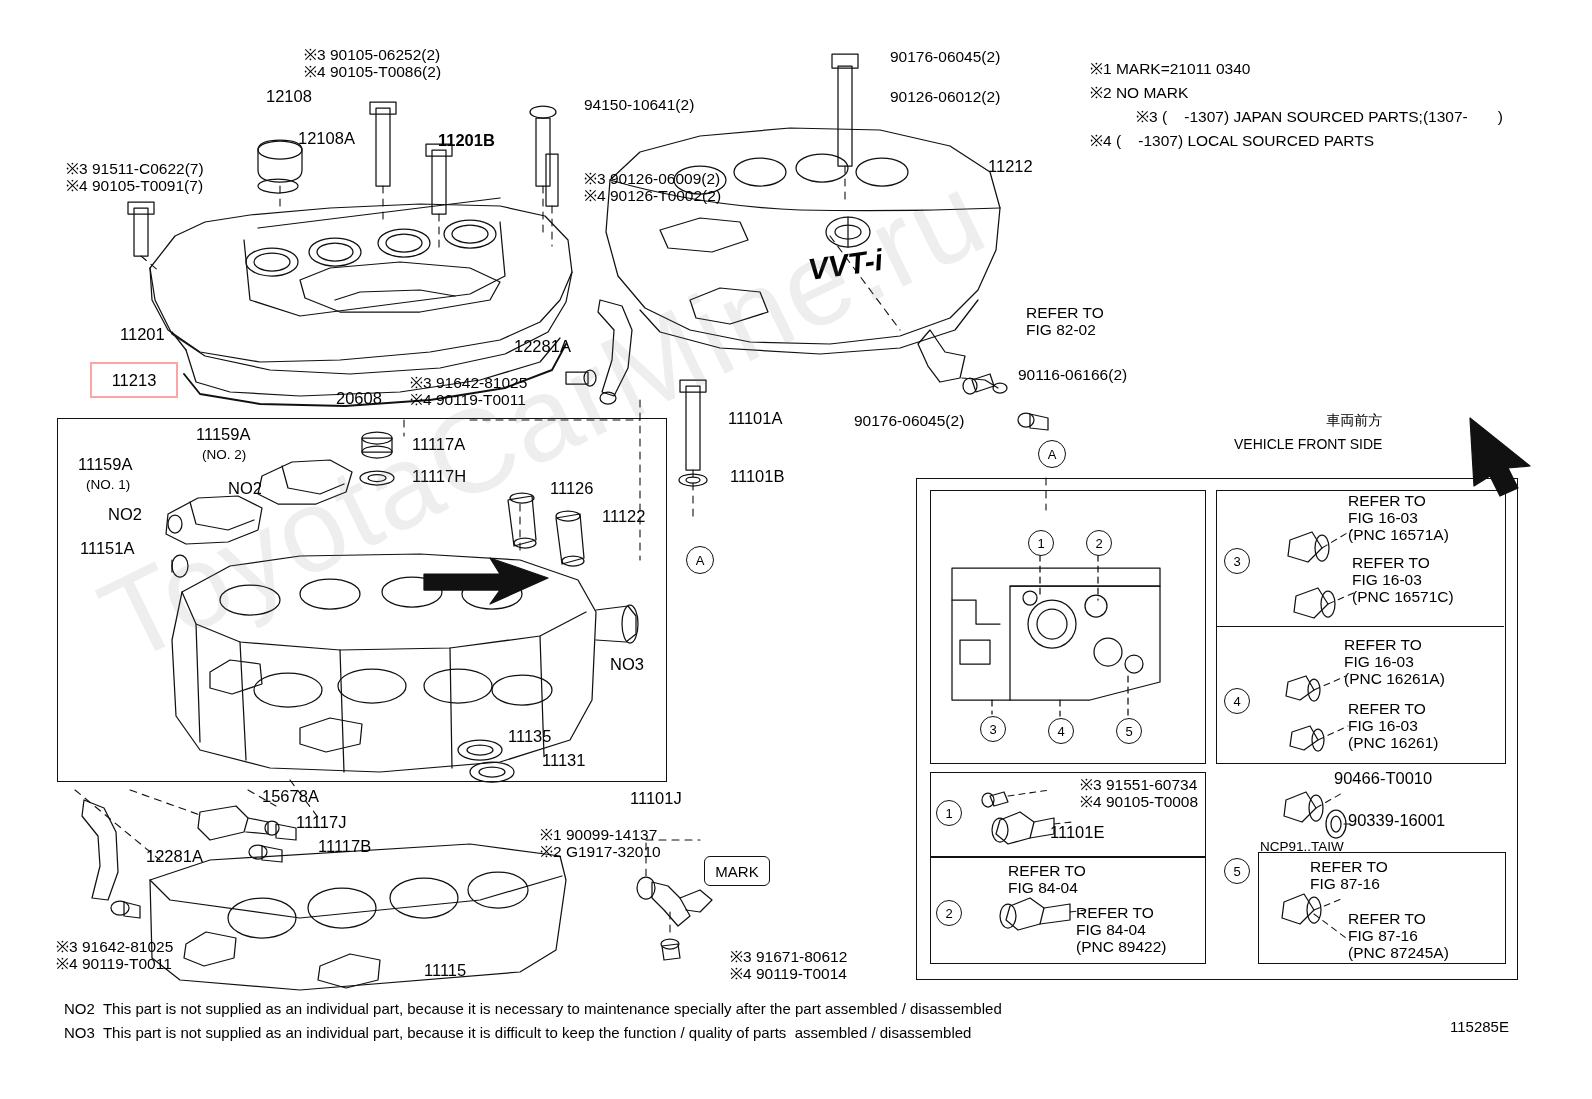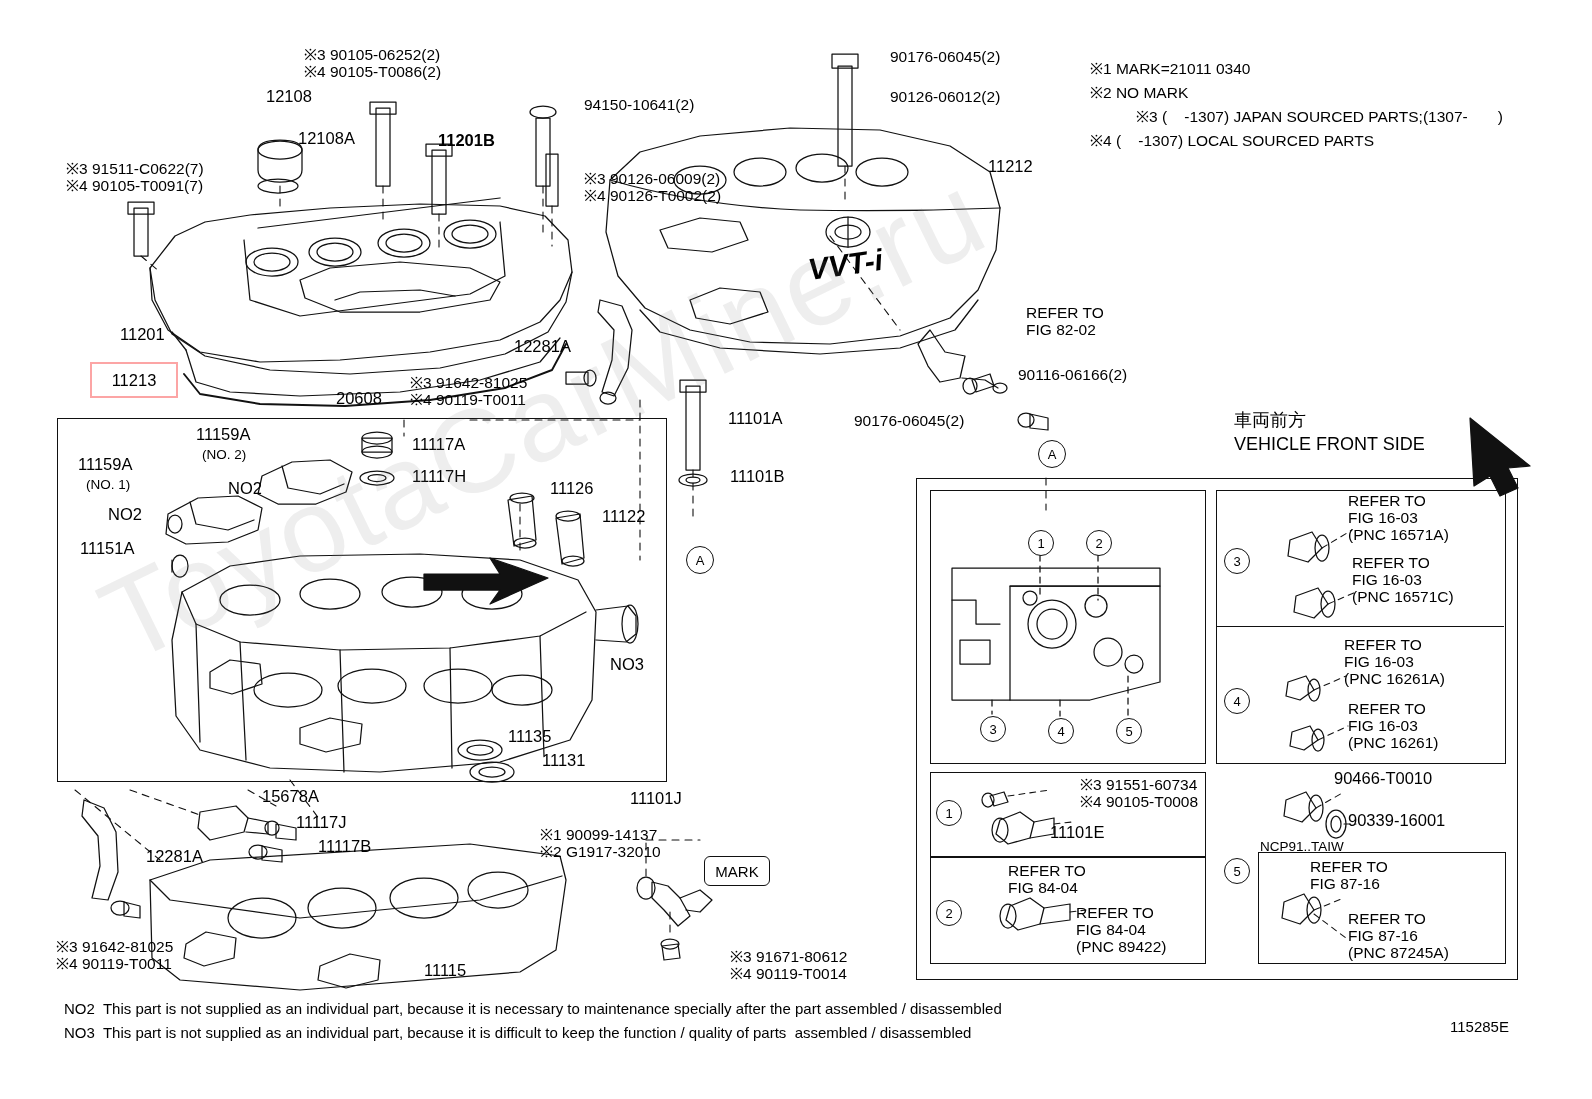--- a/index.html
+++ b/index.html
@@ -68,21 +68,21 @@
     background:#fff;
     z-index:22;
     font-family:"Liberation Sans", sans-serif;
   }
   .markbox{
     position:absolute;border:1.3px solid #111;background:#fff;
     display:flex;align-items:center;justify-content:center;
     font-size:15px;z-index:22;
   }
   .footnote{position:absolute;font-size:15px;z-index:20;white-space:pre;}
-  .arrowlbl{position:absolute;font-size:18px;z-index:20;white-space:pre;}
+  .arrowlbl{position:absolute;font-size:14px;z-index:20;white-space:pre;text-align:right;}
   .code{position:absolute;font-size:15px;z-index:20;}
 </style>
 </head>
 <body>
 
 <div id="stage">
 
   <svg class="art" viewBox="0 0 1592 1099">
     <g fill="none" stroke="#111" stroke-width="1.25" stroke-linejoin="round" stroke-linecap="round">
 

